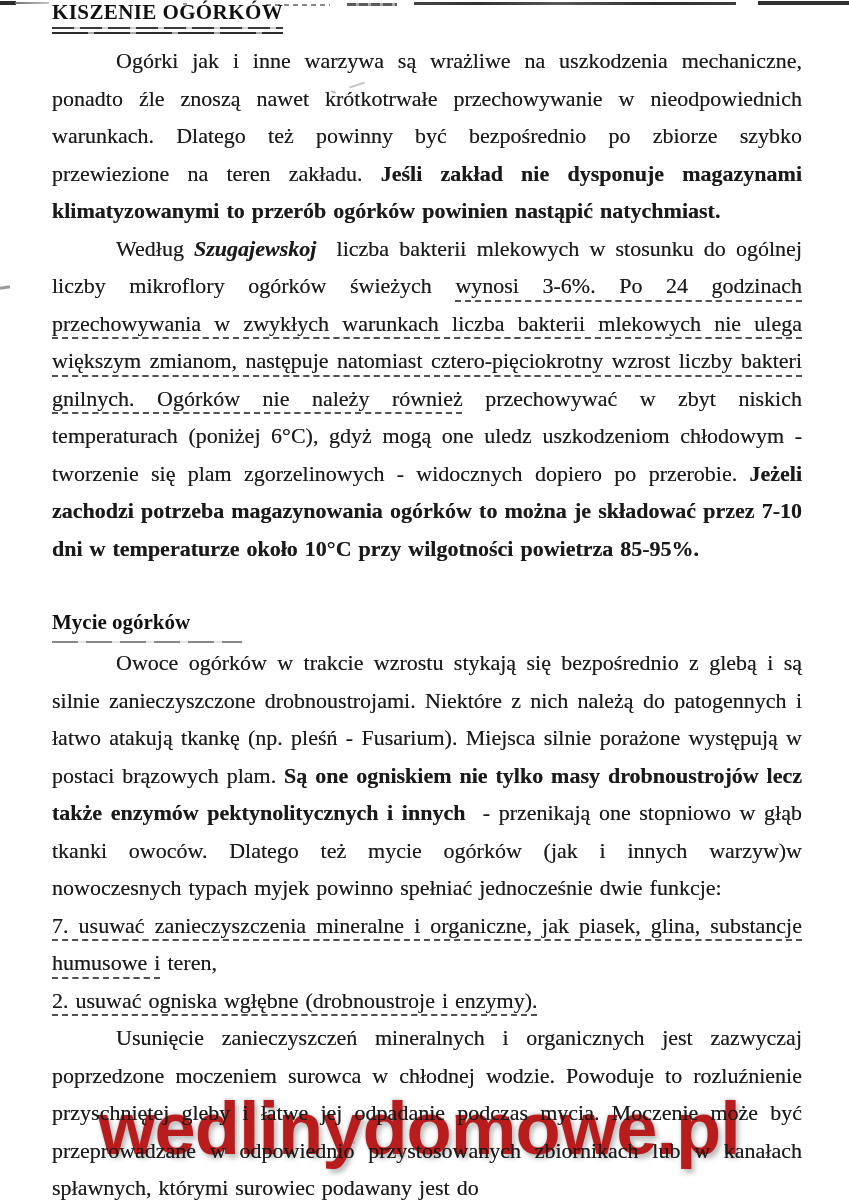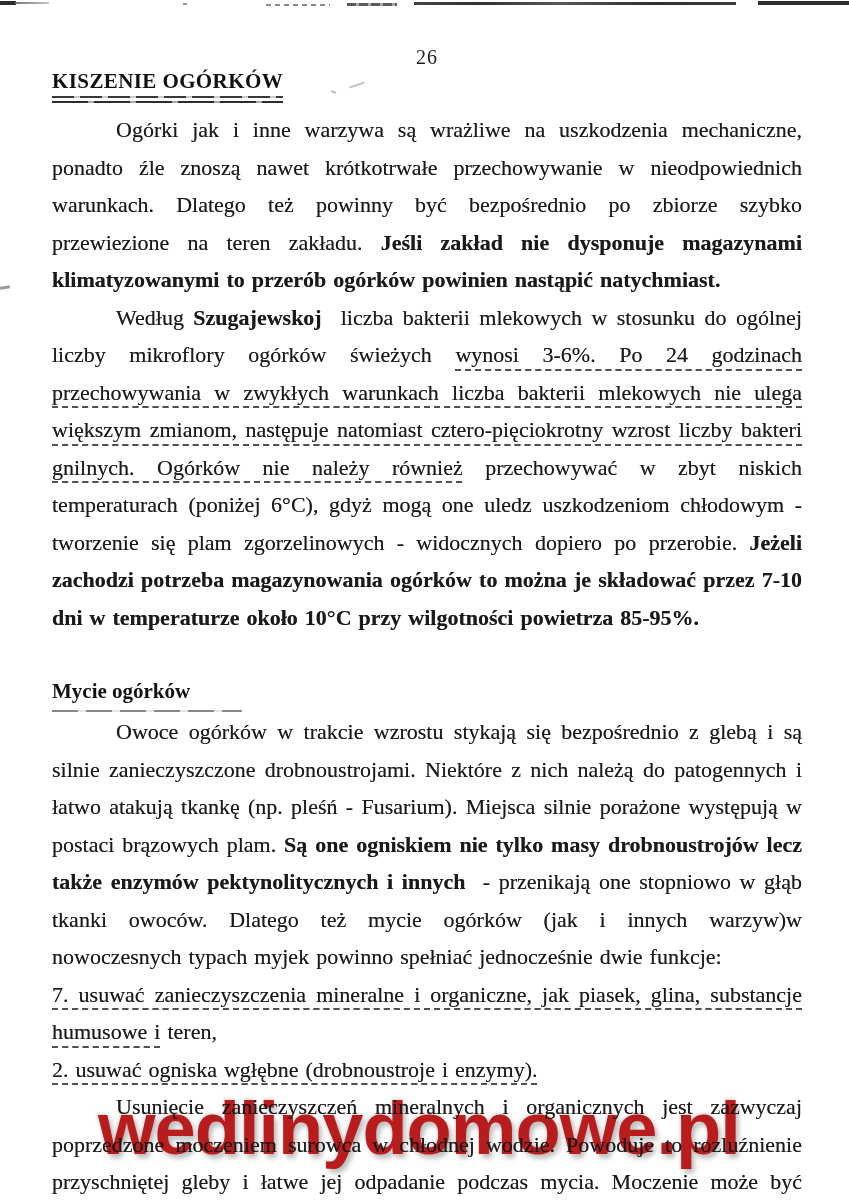--- a/index.html
+++ b/index.html
@@ -37,21 +37,21 @@
   }
   .p{
     margin:0;font-size:22px;line-height:37.5px;
     text-align:justify;text-indent:64px;
     color:#1a1a1a;text-shadow:0 0 .5px rgba(0,0,0,.55);
     word-spacing:1.5px;
   }
   .p.noindent{text-indent:0;}
   .p.first{margin-top:8px;}
   .b{font-weight:700;}
-  .bi{font-weight:700;}
+  .bi{font-weight:700;font-style:italic;}
   .u{
     text-decoration-line:underline;
     text-decoration-style:dashed;
     text-decoration-color:rgba(72,72,72,.78);
     text-decoration-thickness:2px;
     text-underline-offset:7px;
   }
   
   .watermark{
     position:absolute;left:98px;top:1086px;z-index:1;white-space:nowrap;
@@ -75,21 +75,20 @@
 <div class="ta" style="left:758px;top:1px;width:91px;height:4px;background:#303030;"></div>
 
 <div class="pm" style="left:331px;top:91px;width:5px;height:2px;background:#b8b8b8;transform:rotate(20deg);"></div>
 <div class="pm" style="left:349px;top:84px;width:16px;height:2px;background:#c6c6c6;transform:rotate(-18deg);"></div>
 <div class="pm" style="left:0;top:286px;width:10px;height:3px;background:#9a9a9a;transform:rotate(-8deg);"></div>
 <div class="pm" style="left:352px;top:1141px;width:3px;height:3px;background:#8f8f8f;border-radius:50%;"></div>
 
 <div class="watermark">wedlinydomowe.pl</div>
 
 <div class="sheet">
-  <div class="page-number">26</div>
   <div class="content">
       <div class="h1"><span class="h1-text">KISZENIE OGÓRKÓW</span></div>
       <p class="p first"><span>Ogórki jak i inne warzywa są wrażliwe na uszkodzenia mechaniczne, ponadto źle znoszą nawet krótkotrwałe przechowywanie w nieodpowiednich warunkach. Dlatego też powinny być bezpośrednio po zbiorze szybko przewiezione na teren zakładu. </span><span class="b">Jeśli zakład nie dysponuje magazynami klimatyzowanymi to przerób ogórków powinien nastąpić natychmiast.</span></p>
       <p class="p"><span>Według </span><span class="bi">Szugajewskoj</span><span>&nbsp; liczba bakterii mlekowych w stosunku do ogólnej liczby mikroflory ogórków świeżych </span><span class="u">wynosi 3-6%. Po 24 godzinach przechowywania w zwykłych warunkach liczba bakterii mlekowych nie ulega większym zmianom, następuje natomiast cztero-pięciokrotny wzrost liczby bakteri gnilnych. Ogórków nie należy również</span><span> przechowywać w zbyt niskich temperaturach (poniżej 6°C), gdyż mogą one uledz uszkodzeniom chłodowym - tworzenie się plam zgorzelinowych - widocznych dopiero po przerobie. </span><span class="b">Jeżeli zachodzi potrzeba magazynowania ogórków to można je składować przez 7-10 dni w temperaturze około 10°C przy wilgotności powietrza 85-95%.</span></p>
       <div class="h2"><span class="h2-text">Mycie ogórków</span></div>
       <p class="p"><span>Owoce ogórków w trakcie wzrostu stykają się bezpośrednio z glebą i są silnie zanieczyszczone drobnoustrojami. Niektóre z nich należą do patogennych i łatwo atakują tkankę (np. pleśń - Fusarium). Miejsca silnie porażone występują w postaci brązowych plam. </span><span class="b">Są one ogniskiem nie tylko masy drobnoustrojów lecz także enzymów pektynolitycznych i innych</span><span>&nbsp; - przenikają one stopniowo w głąb tkanki owoców. Dlatego też mycie ogórków (jak i innych warzyw)w nowoczesnych typach myjek powinno spełniać jednocześnie dwie funkcje:</span></p>
       <p class="p noindent"><span class="u">7. usuwać zanieczyszczenia mineralne i organiczne, jak piasek, glina, substancje humusowe i</span><span> teren,</span></p>
       <p class="p noindent"><span class="u">2. usuwać ogniska wgłębne (drobnoustroje i enzymy).</span></p>
       <p class="p"><span>Usunięcie zanieczyszczeń mineralnych i organicznych jest zazwyczaj poprzedzone moczeniem surowca w chłodnej wodzie. Powoduje to rozluźnienie przyschniętej gleby i łatwe jej odpadanie podczas mycia. Moczenie może być przeprowadzane w odpowiednio przystosowanych zbiornikach lub w kanałach spławnych, którymi surowiec podawany jest do</span></p>
     </div>

